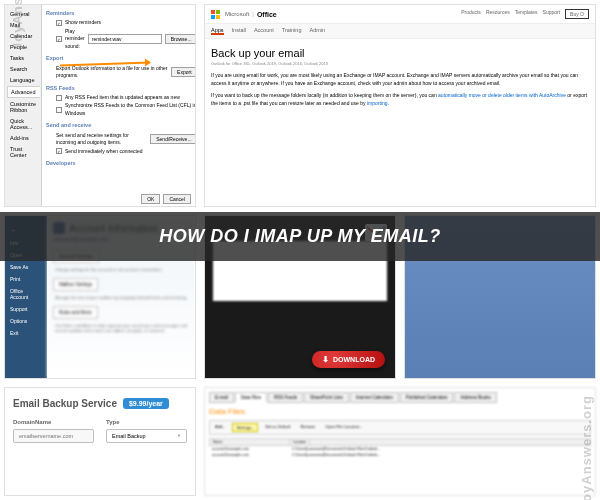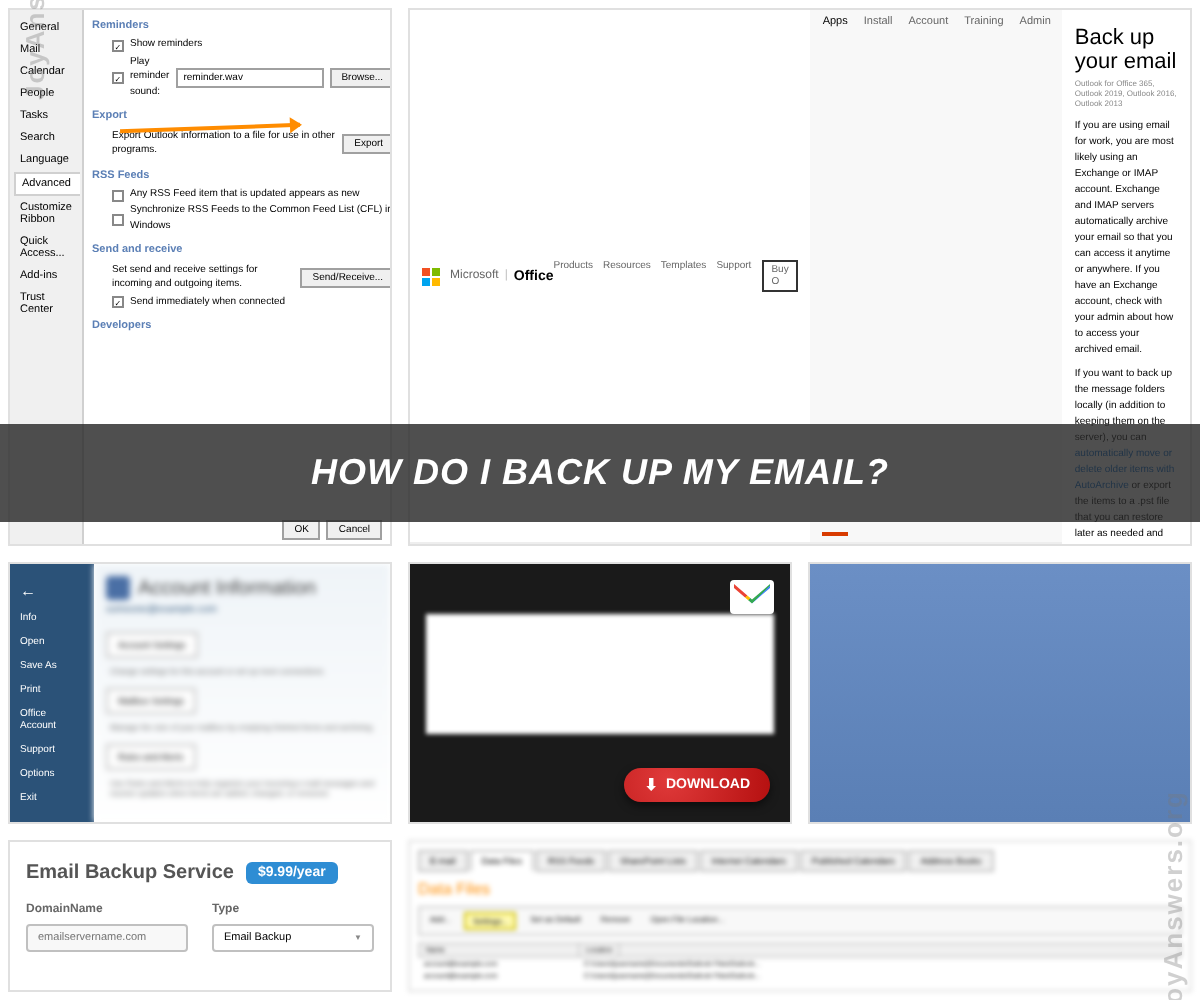--- a/index.html
+++ b/index.html
@@ -17,21 +17,21 @@
 .t1-sect-title{color:#5b7fb5;font-size:5.5px;font-weight:bold;margin-bottom:2px;display:flex;align-items:center;gap:3px}
 .t1-row{display:flex;align-items:center;gap:3px;padding-left:10px;margin-bottom:1px}
 .t1-row label{flex:1}
 .t1-btn{border:1px solid #a0a0a0;background:#f0f0f0;padding:1px 5px;font-size:5px}
 .t1-input{border:1px solid #a0a0a0;padding:1px 3px;font-size:5px;flex:1}
 .t1-footer{position:absolute;bottom:2px;right:4px;display:flex;gap:3px}
 .arrow{position:absolute;width:90px;height:2px;background:#ff8c00;top:58px;left:55px;transform:rotate(-2deg);z-index:5}
 .arrow::after{content:'';position:absolute;right:-1px;top:-3px;width:0;height:0;border-left:6px solid #ff8c00;border-top:4px solid transparent;border-bottom:4px solid transparent}
 
 
-.t2{background:#fff;display:flex;flex-direction:row}
+.t2{background:#fff;display:flex;flex-direction:column}
 .t2-header{display:flex;justify-content:space-between;align-items:center;padding:4px 6px;border-bottom:1px solid #eee;font-size:6px}
 .t2-logo{display:flex;align-items:center;gap:3px}
 .t2-ms{font-size:6px;color:#666}
 .t2-office{font-weight:bold;font-size:7px}
 .t2-nav{display:flex;gap:5px;font-size:5px}
 .t2-nav span{color:#666}
 .t2-buy{border:1px solid #333;padding:1px 4px;font-size:5px}
 .t2-subnav{display:flex;gap:8px;padding:3px 6px;background:#f8f8f8;border-bottom:1px solid #eee;font-size:5.5px}
 .t2-subnav span{color:#666}
 .t2-subnav .active{color:#000;border-bottom:2px solid #d83b01}
@@ -300,17 +300,17 @@
 <div class="t8-tr">
           <div style="width:80px">account@example.com</div>
           <div>C:\Users\[username]\Documents\Outlook Files\Outlook...</div>
         </div>
 </div>
 </div>
 
 </div>
 
 <div class="banner">
-<div class="banner-text">HOW DO I BACK UP MY EMAIL?</div>
+<div class="banner-text">HOW DO I IMAP UP MY EMAIL?</div>
 </div>
 
 <div class="wm-left">JoyAnswers.org</div>
 <div class="wm-right">JoyAnswers.org</div>
 
 </body></html>

